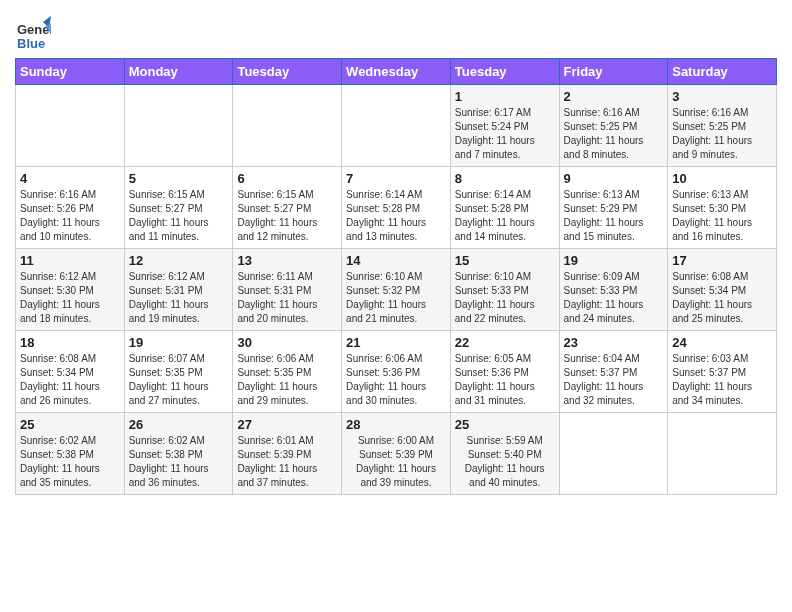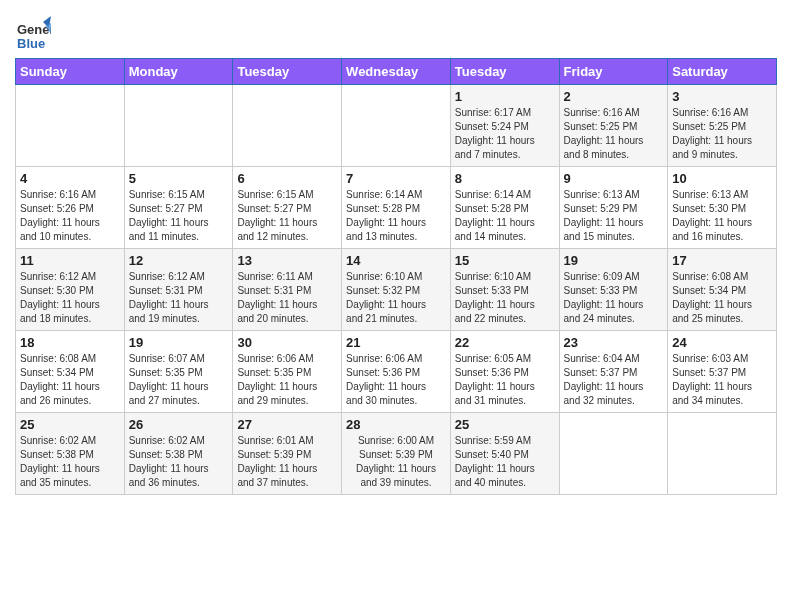--- a/index.html
+++ b/index.html
@@ -334,21 +334,21 @@
           </td>
           <td>
             <div class="day-num">28</div>
             <div class="day-info" style="white-space: pre-line; text-align: center;">Sunrise: 6:00 AM
 Sunset: 5:39 PM
 Daylight: 11 hours
 and 39 minutes.</div>
           </td>
           <td>
             <div class="day-num">25</div>
-            <div class="day-info" style="white-space: pre-line;">Sunrise: 5:59 AM
+            <div class="day-info" style="white-space: pre-line; text-align: center;">Sunrise: 5:59 AM
 Sunset: 5:40 PM
 Daylight: 11 hours
 and 40 minutes.</div>
           </td>
           <td class="empty-cell"></td>
           <td class="empty-cell"></td>
         </tr>
       </tbody>
   </table>
 </div>

